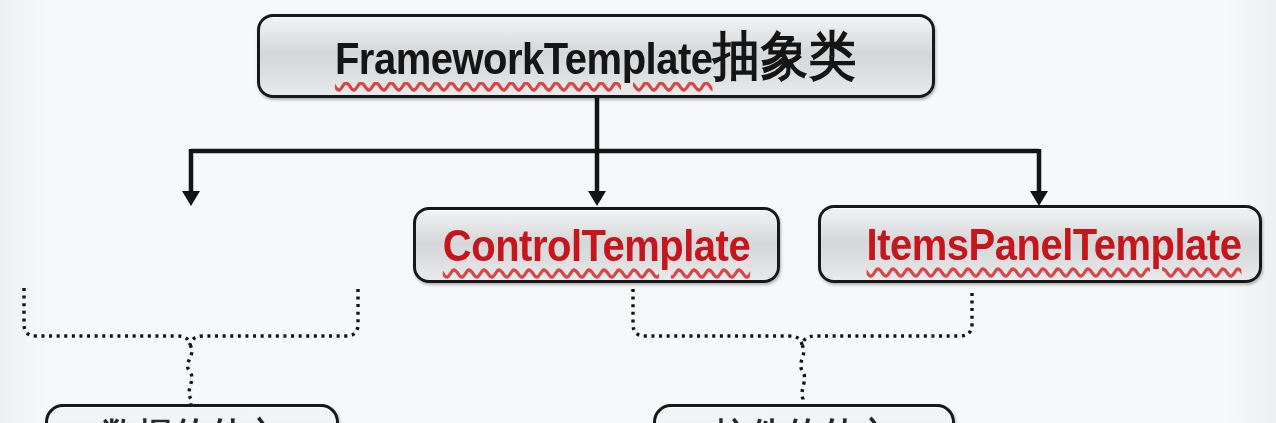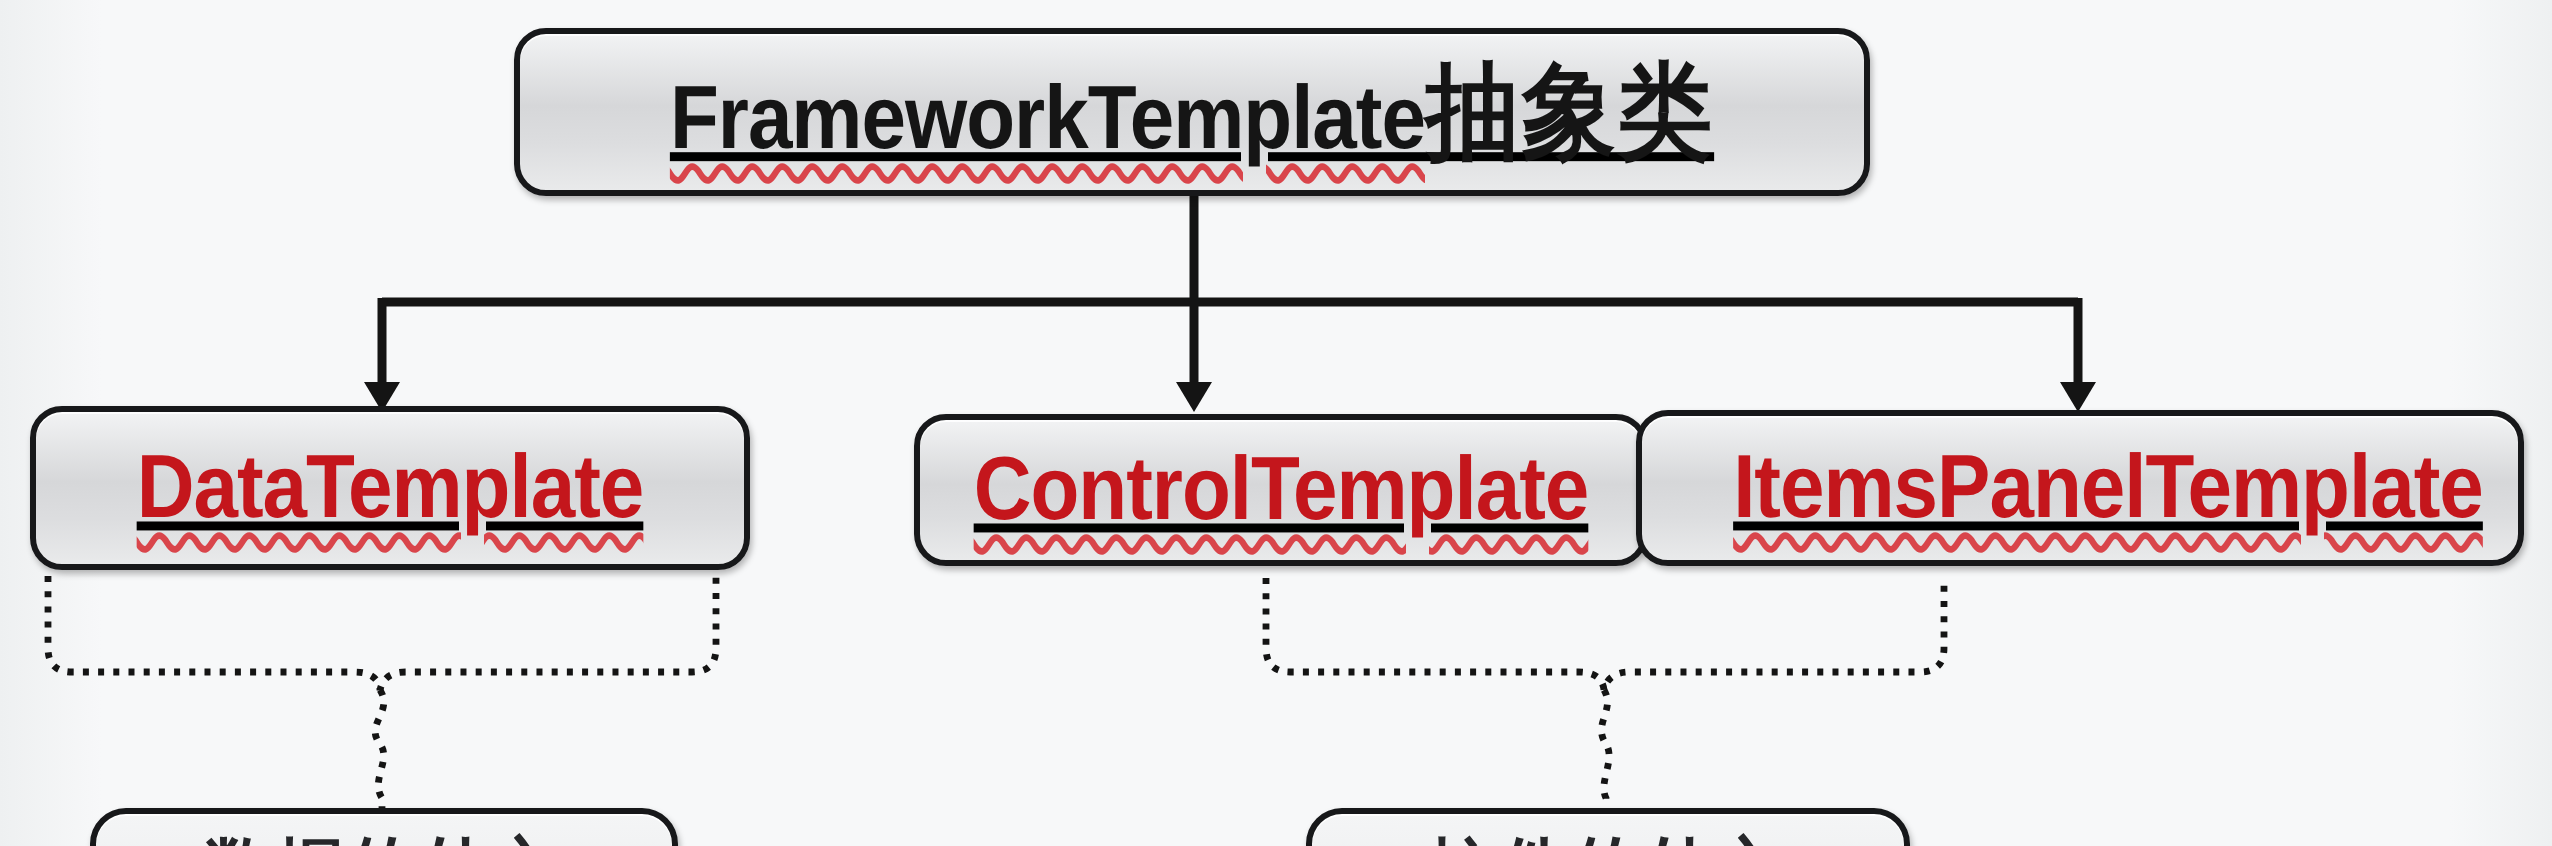--- a/index.html
+++ b/index.html
@@ -8,21 +8,20 @@
     background:linear-gradient(90deg,#eef0f1 0%,#f7f8f9 4%,#f7f8f9 96%,#eef0f1 100%);
     font-family:"Liberation Sans","DejaVu Sans",sans-serif;
   }
   .node{
     position:absolute;box-sizing:border-box;
     border:3.5px solid #17181a;border-radius:16px;
     background:linear-gradient(180deg,#f2f3f4 0%,#d6d7d9 46%,#dcdddf 70%,#e9eaeb 100%);
     box-shadow:inset 0 1px 0 rgba(255,255,255,.85), 1px 2px 3px rgba(0,0,0,.28);
     display:flex;align-items:center;justify-content:center;
     text-align:right;
-    text-decoration:underline;
   }
   .node .lbl{
     display:inline-block;font-weight:700;letter-spacing:-0.5px;
     transform:scaleY(1.12);white-space:nowrap;
   }
   .root-label{font-size:40px;color:#151515;}
   .root-label .u-wavy{
     text-decoration:underline;text-decoration-style:wavy;
     text-decoration-color:var(--underline-red,#d9454b);
     text-decoration-thickness:3px;text-underline-offset:7px;
@@ -33,21 +32,21 @@
     text-decoration:underline;text-decoration-style:wavy;
     text-decoration-color:var(--underline-red,#d9454b);
     text-decoration-thickness:3px;text-underline-offset:7px;
   }
   .cat-label{
     font-size:34px;font-weight:700;color:#26272a;letter-spacing:2px;
     white-space:nowrap;
   }
   #box-root          {left:257px;top:14px; width:678px;height:84px;}
   #box-data          {left:15px; top:203px;width:360px;height:82px;}
-  #box-control       {left:413px;top:207px;width:367px;height:76px;margin-left:44px;}
+  #box-control       {left:413px;top:207px;width:367px;height:76px;}
   #box-itemspanel    {left:818px;top:205px;width:444px;height:78px;padding-left:28px;}
   .cat-node{
     align-items:flex-start;justify-content:center;
     border-radius:18px;
     background:linear-gradient(180deg,#f4f5f6 0%,#e7e8ea 100%);
   }
   #box-cat-left {left:45px; top:404px;width:294px;height:90px;padding-top:5px;}
   #box-cat-right{left:653px;top:404px;width:302px;height:90px;padding-top:5px;}
   #connectors{position:absolute;left:0;top:0;}
 </style>
@@ -78,23 +77,20 @@
       <path d="M802 345 C808 355 796 362 803 372 C808 380 799 391 803 399 L803 404"></path>
     </g>
   </svg>
 
   <div class="node" id="box-root">
     <span class="lbl root-label">
       <span class="u-wavy">FrameworkTemplate</span><span class="cjk">抽象类</span>
     </span>
   </div>
 
-  <div class="node" id="box-data">
-    <span class="lbl red-label">DataTemplate</span>
-  </div>
 
   <div class="node" id="box-control">
     <span class="lbl red-label">ControlTemplate</span>
   </div>
 
   <div class="node" id="box-itemspanel">
     <span class="lbl red-label">ItemsPanelTemplate</span>
   </div>
 
   <div class="node cat-node" id="box-cat-left">

